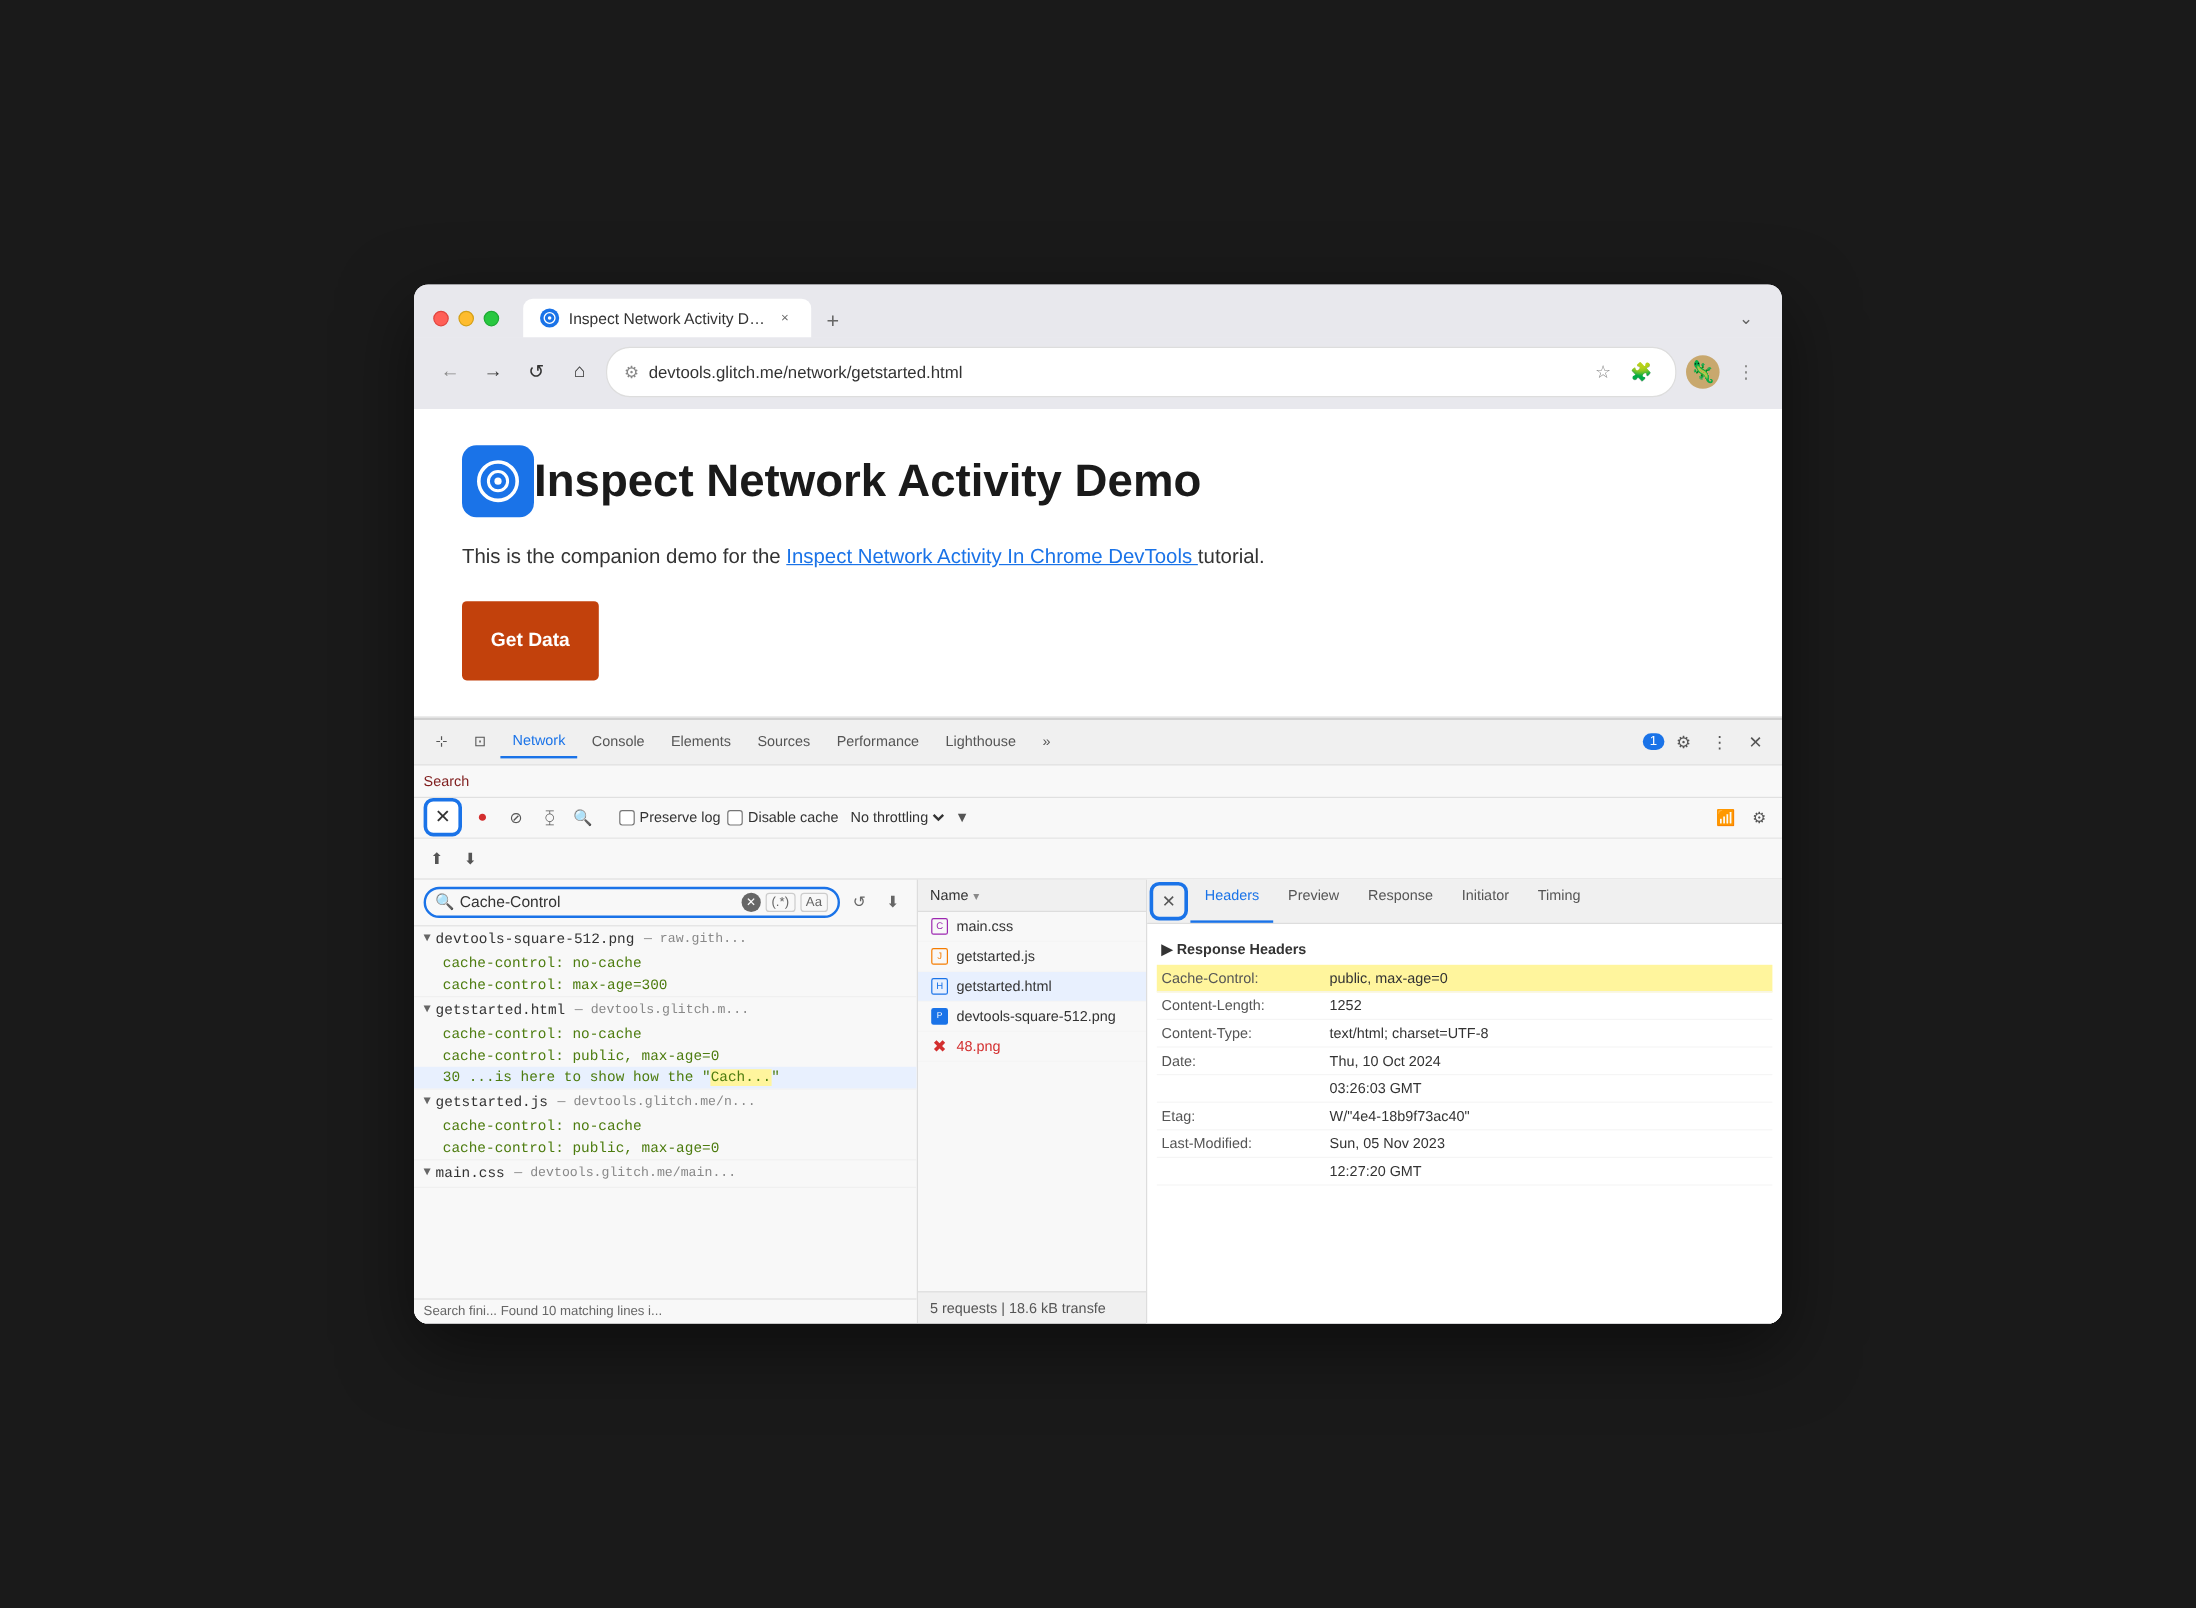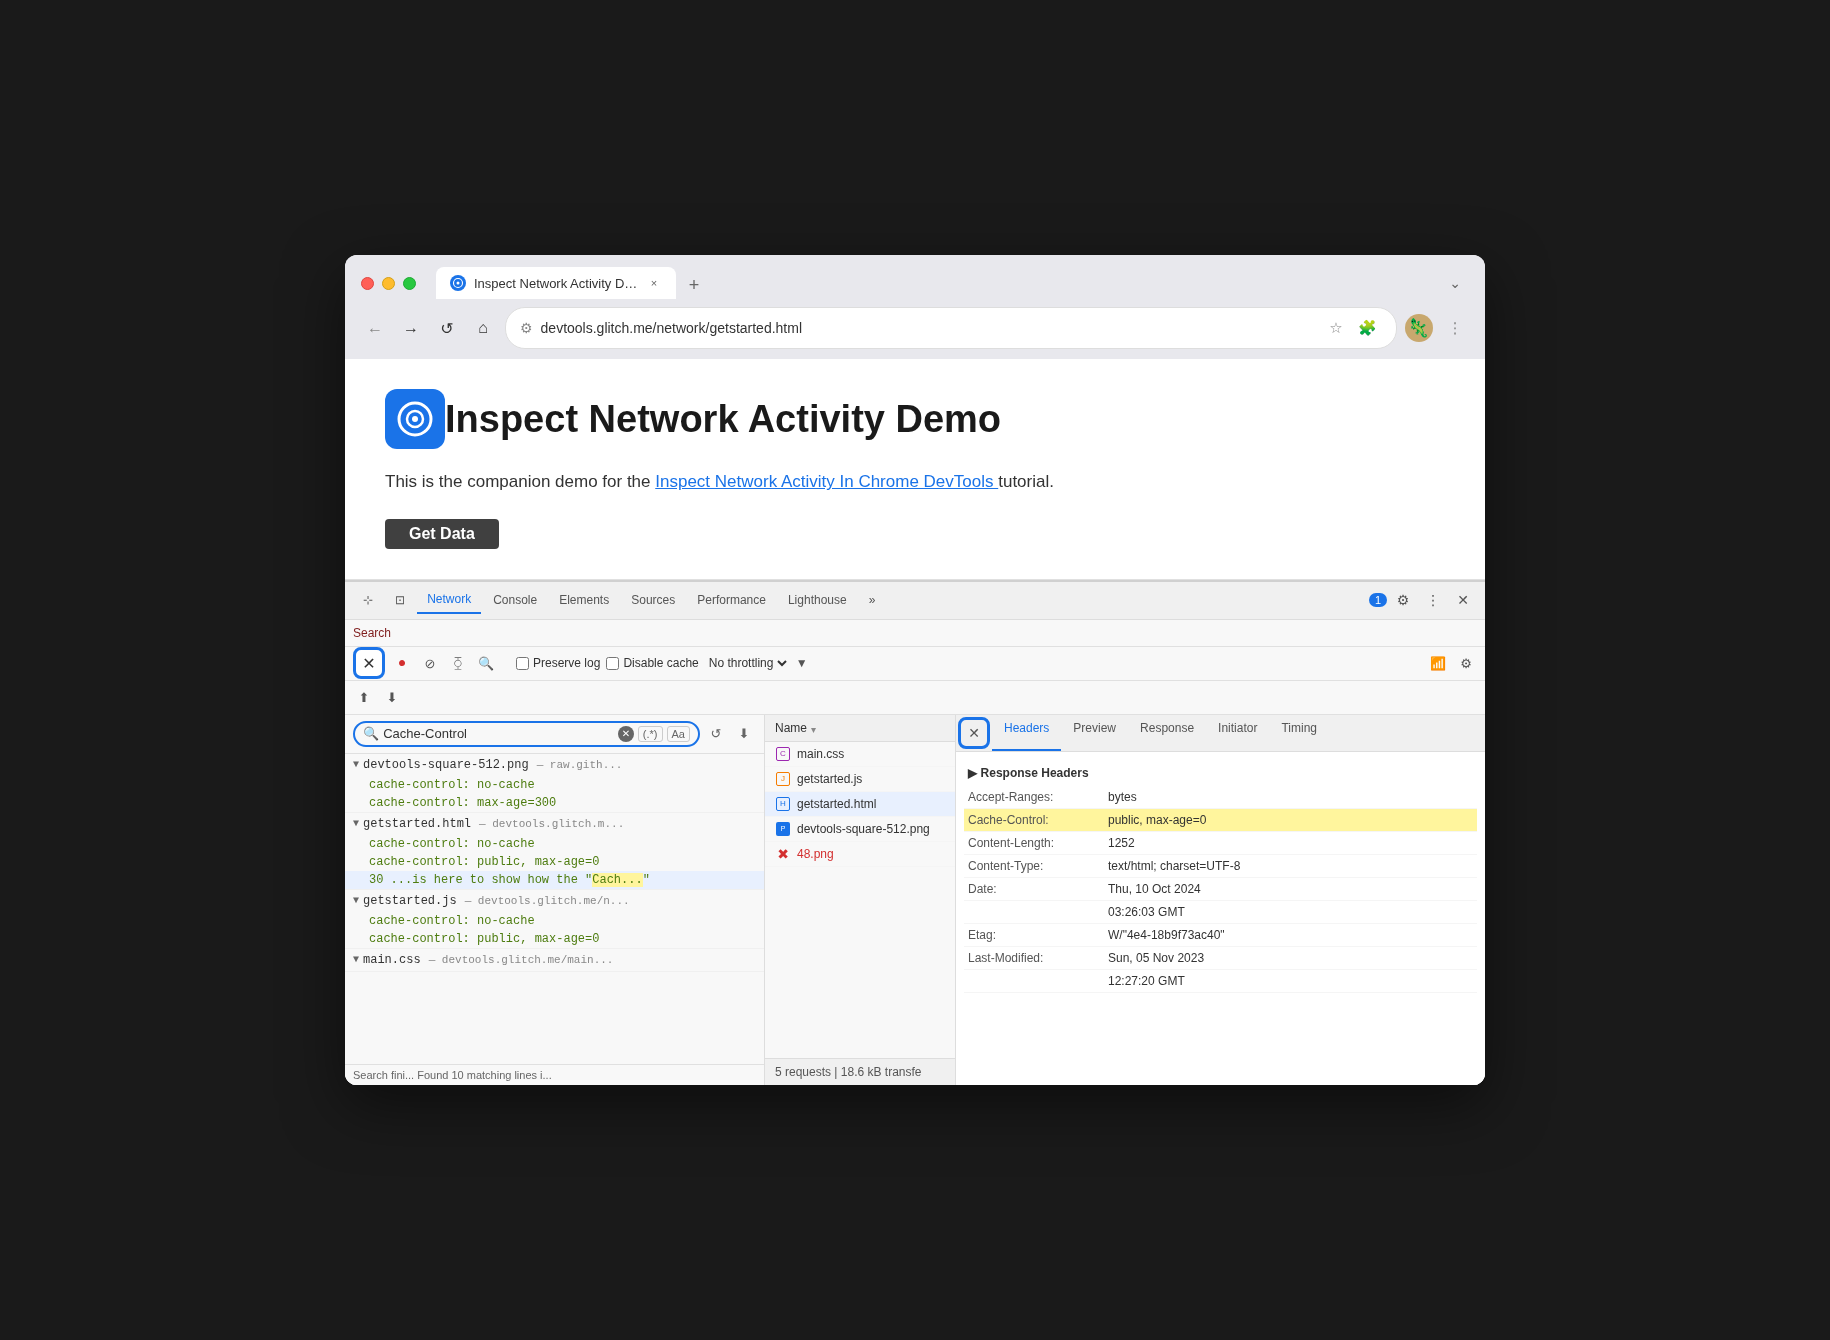--- a/index.html
+++ b/index.html
@@ -239,24 +239,24 @@
       margin-bottom: 24px;
       line-height: 1.5;
     }
 
     .page-description a {
       color: #1a73e8;
       text-decoration: underline;
     }
 
     .get-data-btn {
-      background: #404040;
+      background: #c2410c;
       color: white;
       border: none;
-      padding: 6px 24px;
+      padding: 24px 24px;
       font-size: 16px;
       font-weight: 600;
       border-radius: 4px;
       cursor: pointer;
       display: inline-block;
     }
 
     
     .devtools {
       background: #f8f8f8;
@@ -974,24 +974,20 @@
               <div class="detail-tab active">Headers</div>
               <div class="detail-tab">Preview</div>
               <div class="detail-tab">Response</div>
               <div class="detail-tab">Initiator</div>
               <div class="detail-tab">Timing</div>
             </div>
 
             <div class="detail-content">
               <div class="detail-section-title">▶ Response Headers</div>
 
-              <div class="detail-row">
-                <span class="detail-key">Accept-Ranges:</span>
-                <span class="detail-value">bytes</span>
-              </div>
               <div class="detail-row highlighted">
                 <span class="detail-key">Cache-Control:</span>
                 <span class="detail-value">public, max-age=0</span>
               </div>
               <div class="detail-row">
                 <span class="detail-key">Content-Length:</span>
                 <span class="detail-value">1252</span>
               </div>
               <div class="detail-row">
                 <span class="detail-key">Content-Type:</span>

